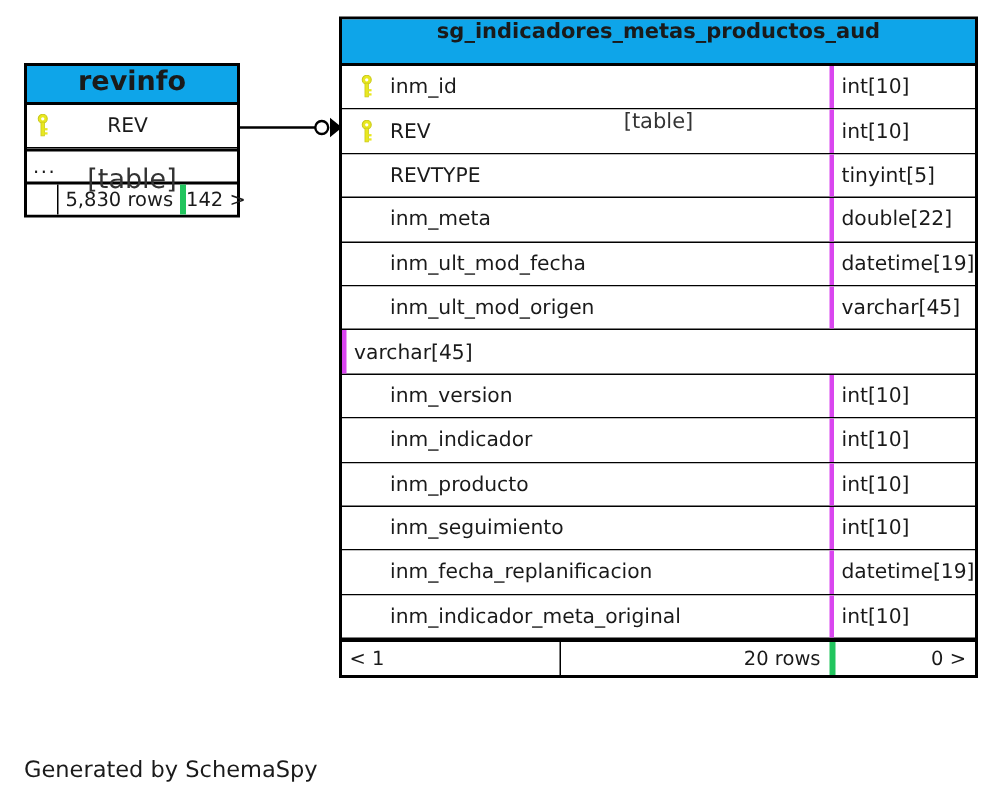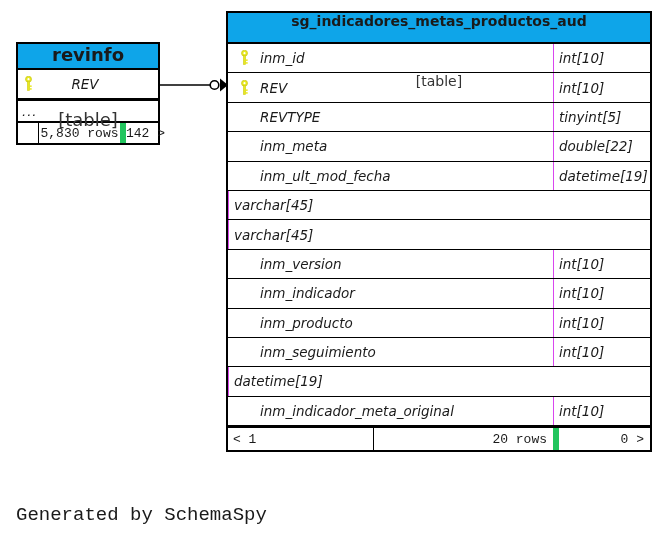--- a/index.html
+++ b/index.html
@@ -41,37 +41,36 @@
     color: #333333;
     white-space: nowrap;
     margin-top: 44px;
   }
 
   .row {
     display: flex;
     border-bottom: 1px solid #000000;
     box-sizing: border-box;
     background: #ffffff;
-    font-style: italic;
   }
   .row:last-of-type { border-bottom: none; }
 
   .cell-name {
     display: flex;
     align-items: center;
     box-sizing: border-box;
     padding-left: 6px;
     overflow: hidden;
     white-space: nowrap;
   }
   .cell-type {
     display: flex;
     align-items: center;
     box-sizing: border-box;
-    border-left: 1px solid #d946ef;
+    border-left: 3px solid #d946ef;
     padding-left: 5px;
     white-space: nowrap;
   }
   .key-slot {
     width: 20px;
     min-width: 20px;
     display: flex;
     align-items: center;
     justify-content: center;
   }
@@ -82,25 +81,24 @@
     display: flex;
     border-top: 2px solid #000000;
     box-sizing: border-box;
     background: #ffffff;
   }
   .foot-cell {
     display: flex;
     align-items: center;
     box-sizing: border-box;
     white-space: nowrap;
-    font-family: Liberation Mono, monospace;
   }
   .foot-left   { justify-content: flex-start; padding-left: 5px; }
   .foot-mid    { justify-content: flex-end;   padding-right: 6px; border-left: 1px solid #000; }
-  .foot-right  { justify-content: flex-end;   padding-right: 6px; border-left: 6px solid #22c55e; }
+  .foot-right  { justify-content: flex-end;   padding-right: 6px; border-left: 4px solid #22c55e; }
 
   
   #main-entity {
     left: 226px;
     top: 11px;
     width: 426px;
     font-size: 13.5px;
   }
   #main-entity .entity-header { height: 31px; font-size: 14px; }
   #main-entity .row { height: 29.4px; }
@@ -148,24 +146,23 @@
     top: 76px;
     width: 68px;
     height: 18px;
   }
 
   
   #caption {
     position: absolute;
     left: 16px;
     top: 504px;
-    font-size: 19px;
+    font-size: 15px;
     color: #1a1a1a;
     white-space: nowrap;
-    font-family: Liberation Mono, monospace;
   }
 </style>
 </head>
 <body>
 
 <div class="entity" id="rev-entity">
   <div class="entity-header">
     <span class="entity-title">revinfo</span>
     <span class="entity-tag">[table]</span>
   </div>
@@ -259,20 +256,24 @@
 
   <div class="row">
     <span class="cell-name">
       <span class="key-slot"></span>
       <span class="col-label">inm_ult_mod_fecha</span>
     </span>
     <span class="cell-type">datetime[19]</span>
   </div>
 
   <div class="row">
+    <span class="cell-name">
+      <span class="key-slot"></span>
+      <span class="col-label">inm_ult_mod_origen</span>
+    </span>
     <span class="cell-type">varchar[45]</span>
   </div>
 
   <div class="row">
     <span class="cell-type">varchar[45]</span>
   </div>
 
   <div class="row">
     <span class="cell-name">
       <span class="key-slot"></span>
@@ -299,20 +300,24 @@
 
   <div class="row">
     <span class="cell-name">
       <span class="key-slot"></span>
       <span class="col-label">inm_seguimiento</span>
     </span>
     <span class="cell-type">int[10]</span>
   </div>
 
   <div class="row">
+    <span class="cell-name">
+      <span class="key-slot"></span>
+      <span class="col-label">inm_fecha_replanificacion</span>
+    </span>
     <span class="cell-type">datetime[19]</span>
   </div>
 
   <div class="row">
     <span class="cell-name">
       <span class="key-slot"></span>
       <span class="col-label">inm_indicador_meta_original</span>
     </span>
     <span class="cell-type">int[10]</span>
   </div>

